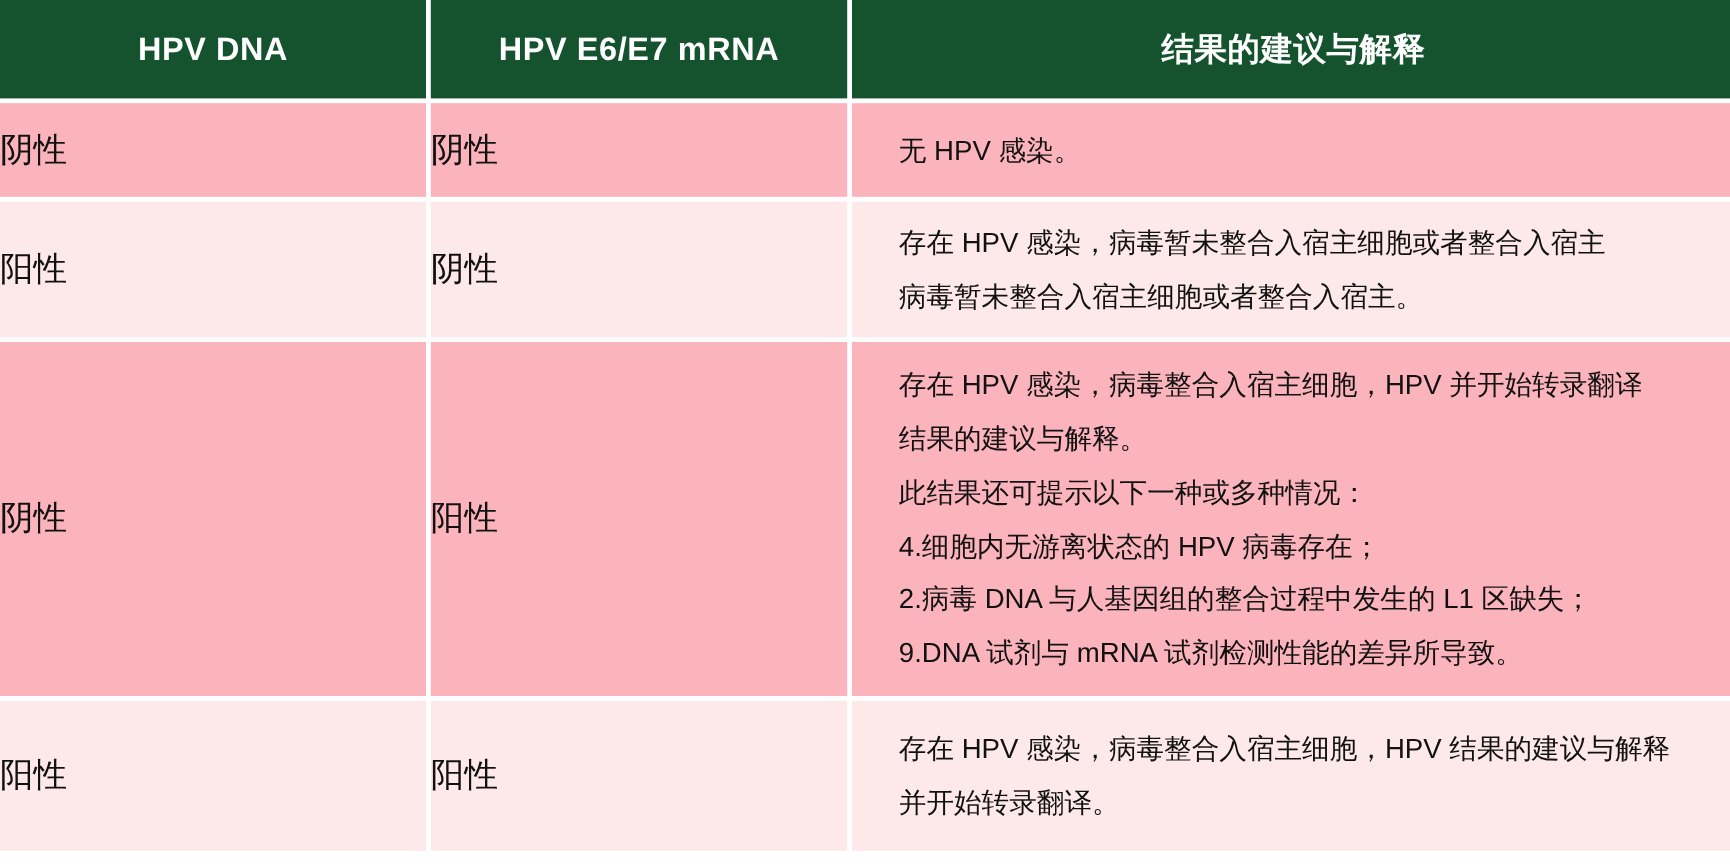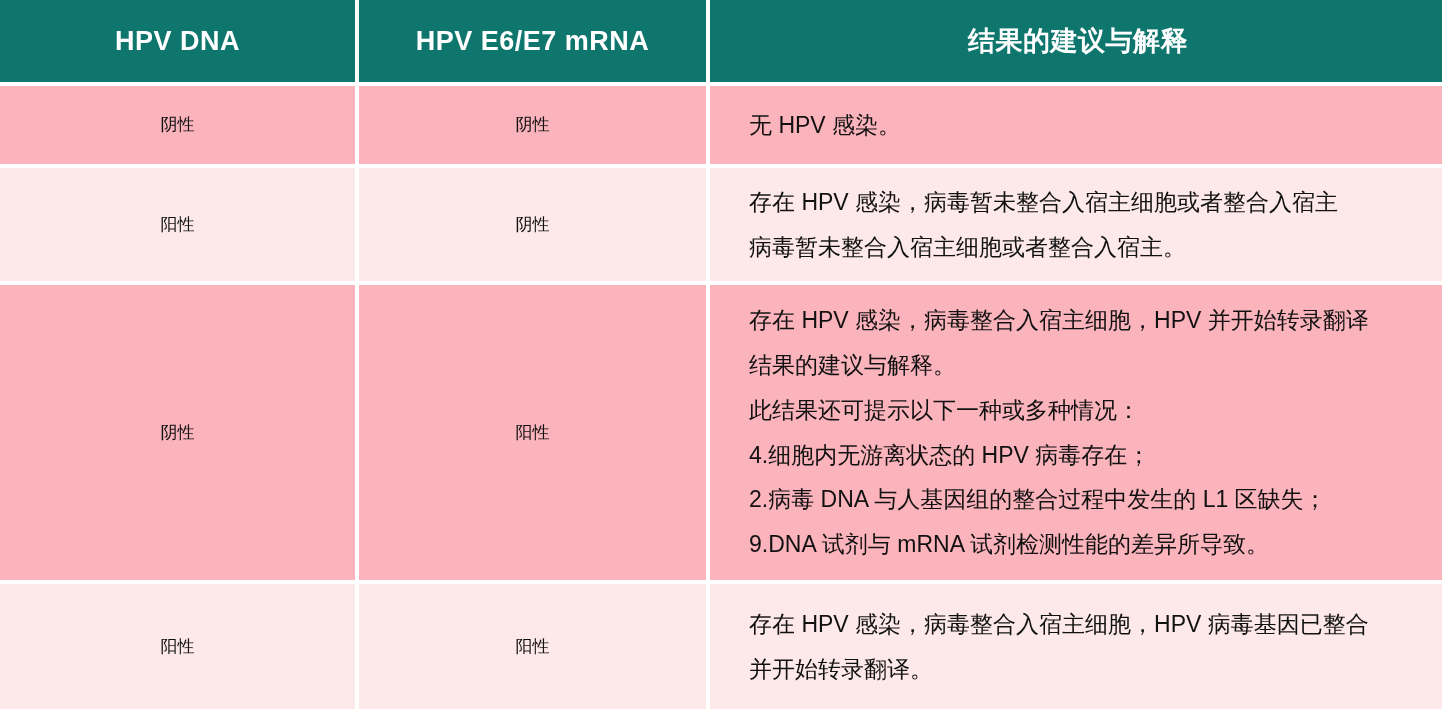--- a/index.html
+++ b/index.html
@@ -22,21 +22,21 @@
     table-layout: fixed;
   }
 
   
   col.c1 { width: 355px; }
   col.c2 { width: 347px; }
   col.c3 { width: 736px; }
 
   
   thead th {
-    background: #0f766e;
+    background: #14532d;
     color: #ffffff;
     font-size: 27px;
     font-weight: bold;
     text-align: center;
     vertical-align: middle;
     height: 82px;
     padding: 0;
     letter-spacing: 0.5px;
   }
 
@@ -46,23 +46,22 @@
     vertical-align: middle;
     color: #111111;
     font-size: 23px;
     line-height: 1.95;
   }
 
   tr.shade-dark td { background: #FBB3BC; }
   tr.shade-light td { background: #FDE9EA; }
 
   td.col-val {
-    text-align: center;
     vertical-align: middle;
-    font-size: 17px;
+    font-size: 28px;
   }
 
   td.col-desc {
     text-align: left;
     padding: 0 18px 0 20px;
     vertical-align: middle;
   }
 
   tr.r1 td { height: 78px; }
   tr.r2 td { height: 113px; }
@@ -125,19 +124,19 @@
         <span class="desc-block desc-line">4.细胞内无游离状态的 HPV 病毒存在；</span>
         <span class="desc-block desc-line">2.病毒 DNA 与人基因组的整合过程中发生的 L1 区缺失；</span>
         <span class="desc-block desc-line">9.DNA 试剂与 mRNA 试剂检测性能的差异所导致。</span>
       </td>
     </tr>
 
     <tr class="shade-light r4">
       <td class="col-val">阳性</td>
       <td class="col-val">阳性</td>
       <td class="col-desc">
-        <span class="desc-block desc-line">存在 HPV 感染，病毒整合入宿主细胞，HPV 病毒基因已整合</span>
+        <span class="desc-block desc-line">存在 HPV 感染，病毒整合入宿主细胞，HPV 结果的建议与解释</span>
         <span class="desc-block desc-line">并开始转录翻译。</span>
       </td>
     </tr>
 
   </tbody>
 </table>
 
 </body></html>

